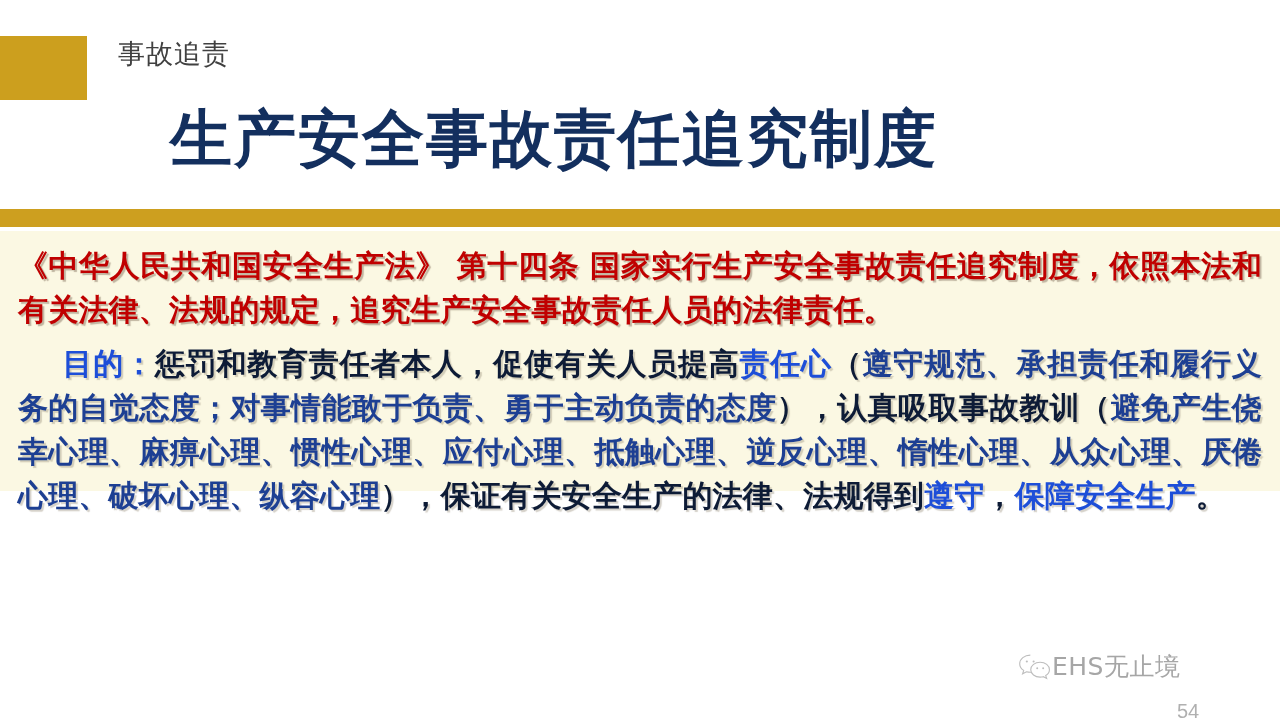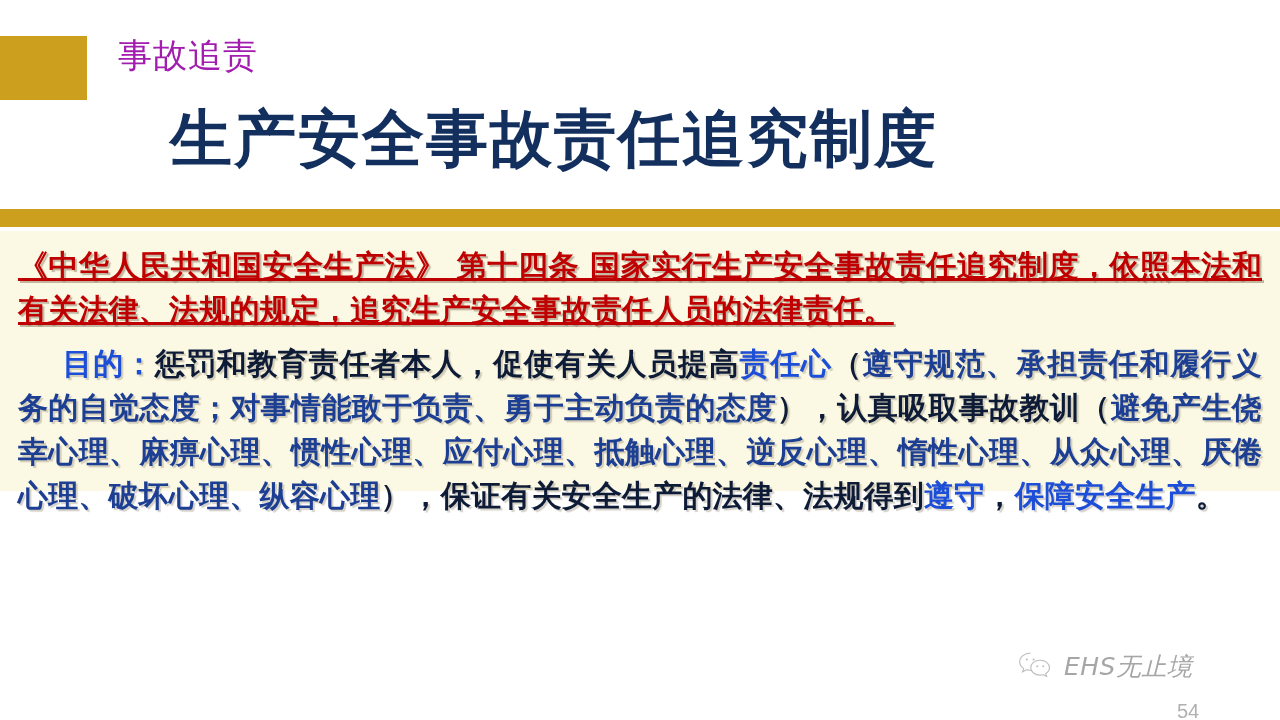--- a/index.html
+++ b/index.html
@@ -12,23 +12,23 @@
   .slide { position:relative; width:1280px; height:720px; background:#fff; }
 
   
   .gold-block {
     position:absolute; left:0; top:36px;
     width:87px; height:64px;
     background:#cc9f1e;
   }
   .kicker {
     position:absolute; left:118px; top:40px;
-    font-size:34px; line-height:1.1;
-    color:#a21caf; letter-spacing:1px;
-    font-family:Liberation Mono, monospace;
+    font-size:27px; line-height:1.1;
+    color:#404040; letter-spacing:1px;
+    font-family:Liberation Sans, sans-serif;
     white-space:nowrap;
   }
   .main-title {
     position:absolute; left:0; top:100px;
     width:1108px; text-align:center;
     font-size:62px; font-weight:bold;
     color:#132f5e; letter-spacing:2px;
     line-height:1.25;
     white-space:nowrap;
   }
@@ -55,39 +55,38 @@
     line-height:44px;
     letter-spacing:0.2px;
     text-align:justify;
     text-justify:inter-character;
   }
 
   .p-law {
     color:#c00000;
     text-shadow:2px 2px 1px rgba(120,100,80,0.45);
     padding:0 8px;
-    text-decoration:underline;
   }
 
   .p-purpose {
     margin-top:10px;
     padding:0 8px;
     color:#0d1b36;
     text-shadow:2px 2px 1px rgba(150,140,120,0.40);
   }
   .p-purpose .ind { display:inline-block; width:44px; }
 
   .red { color:#1d4ed8; }
   .blue { color:#1d3f93; }
   .navy { color:#0d1b36;font-family:Liberation Serif, serif; }
 
   
   .watermark {
     position:absolute; left:1018px; top:650px;
-    display:flex; gap:12px;font-style:italic;
+    display:flex; align-items:center; gap:0;
   }
   .wechat-icon { width:34px; height:30px; display:block; }
   .wm-text {
     font-size:25px; color:#a6a6a6;
     font-family:"DejaVu Sans", sans-serif;
     letter-spacing:0.5px; white-space:nowrap;
   }
   .page-num {
     position:absolute; left:1177px; top:686px;
     font-size:20px; color:#b0b0b0;

